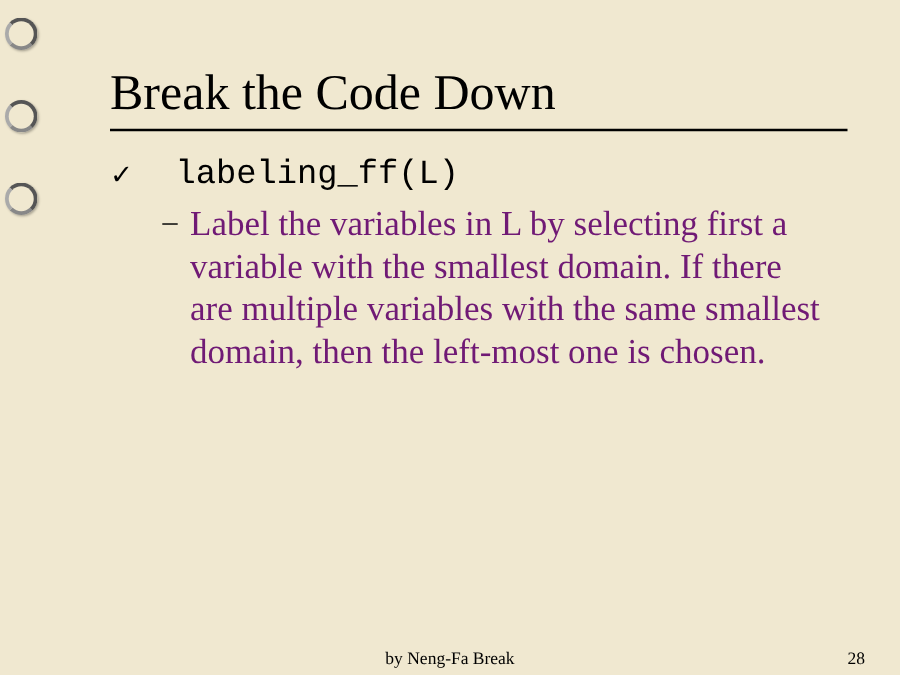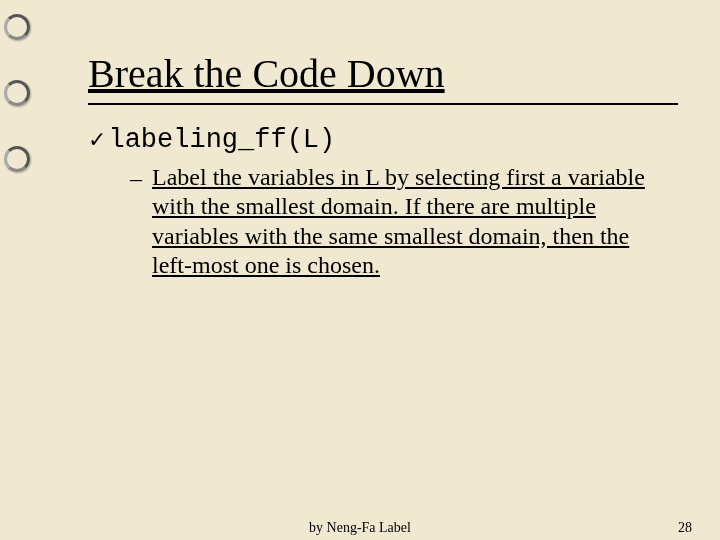--- a/index.html
+++ b/index.html
@@ -35,21 +35,20 @@
     border-bottom-color: #888;
     border-radius: 50%;
     margin: 14px 0 40px 4px;
     box-shadow: 1px 1px 2px rgba(0,0,0,0.3);
   }
   .title {
     font-size: 40px;
     color: #000;
     margin: 40px 0 6px 60px;
     font-weight: normal;
-    text-decoration: underline;
   }
   .hr {
     border: none;
     border-top: 2px solid #000;
     margin: 0 0 20px 60px;
     width: 590px;
   }
   .bullet1 {
     margin: 18px 0 0 60px;
     display: flex;
@@ -59,37 +58,37 @@
     font-family: "Segoe UI Symbol", "Arial Unicode MS", sans-serif;
     font-size: 22px;
     color: #000;
     margin-right: 2px;
     line-height: 30px;
   }
   .code {
     font-family: "Courier New", Courier, monospace;
     font-size: 27px;
     color: #000;
+    margin-left: 32px;
   }
   .bullet2 {
     margin: 8px 40px 0 102px;
     display: flex;
     align-items: flex-start;
   }
   .dash {
     font-size: 24px;
     color: #000;
     margin-right: 10px;
     line-height: 30px;
   }
   .body-text {
-    font-size: 24px;
-    color: #000000;
+    font-size: 28px;
+    color: #701a75;
     line-height: 1.22;
-    text-decoration: underline;
   }
   .footer {
     position: absolute;
     bottom: 20px;
     width: 100%;
     font-size: 14px;
     color: #000;
   }
   .footer-author {
     position: absolute;
@@ -120,15 +119,15 @@
     <span class="code">labeling_ff(L)</span>
   </div>
 
   <div class="bullet2">
     <span class="dash">–</span>
     <span class="body-text">Label the variables in L by selecting first a variable with the smallest domain. If there are multiple variables with the same smallest domain, then the left-most one is chosen.</span>
   </div>
 </div>
 
 <div class="footer">
-  <span class="footer-author">by Neng-Fa Label</span>
+  <span class="footer-author">by Neng-Fa Break</span>
   <span class="footer-page">28</span>
 </div>
 
 </body></html>

